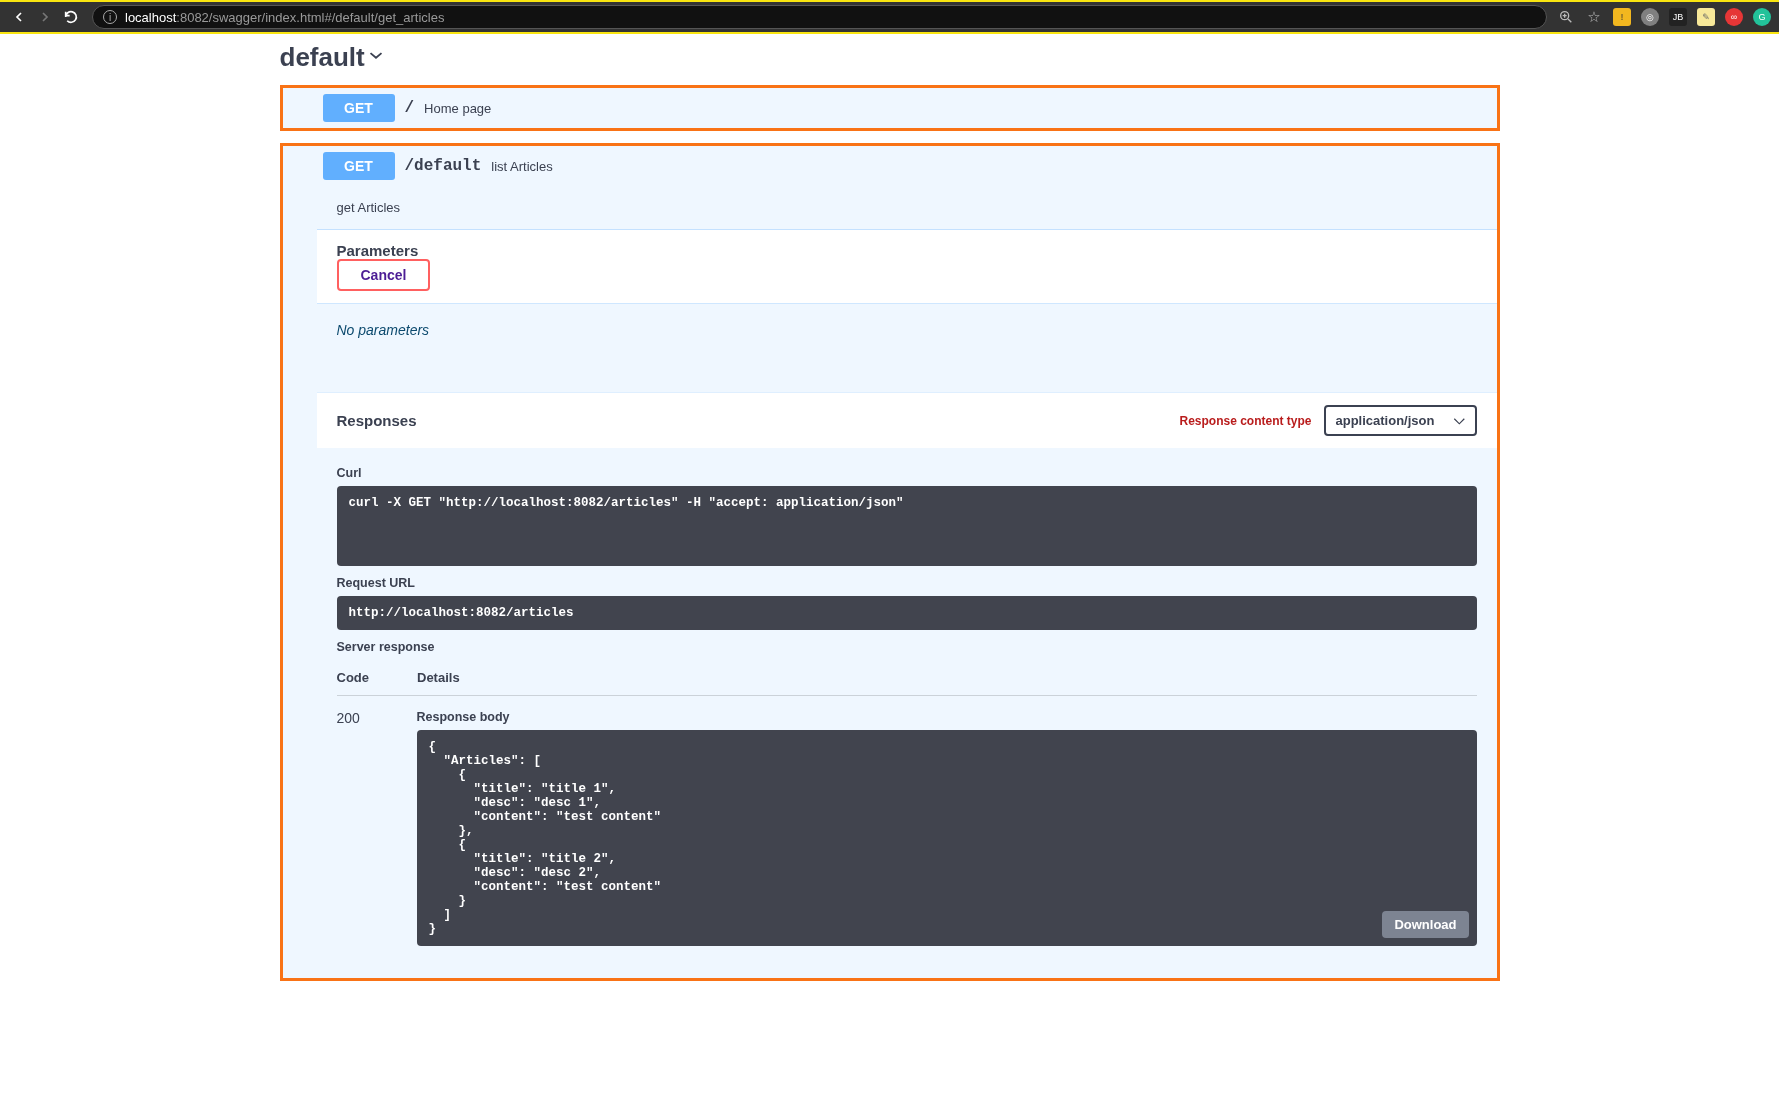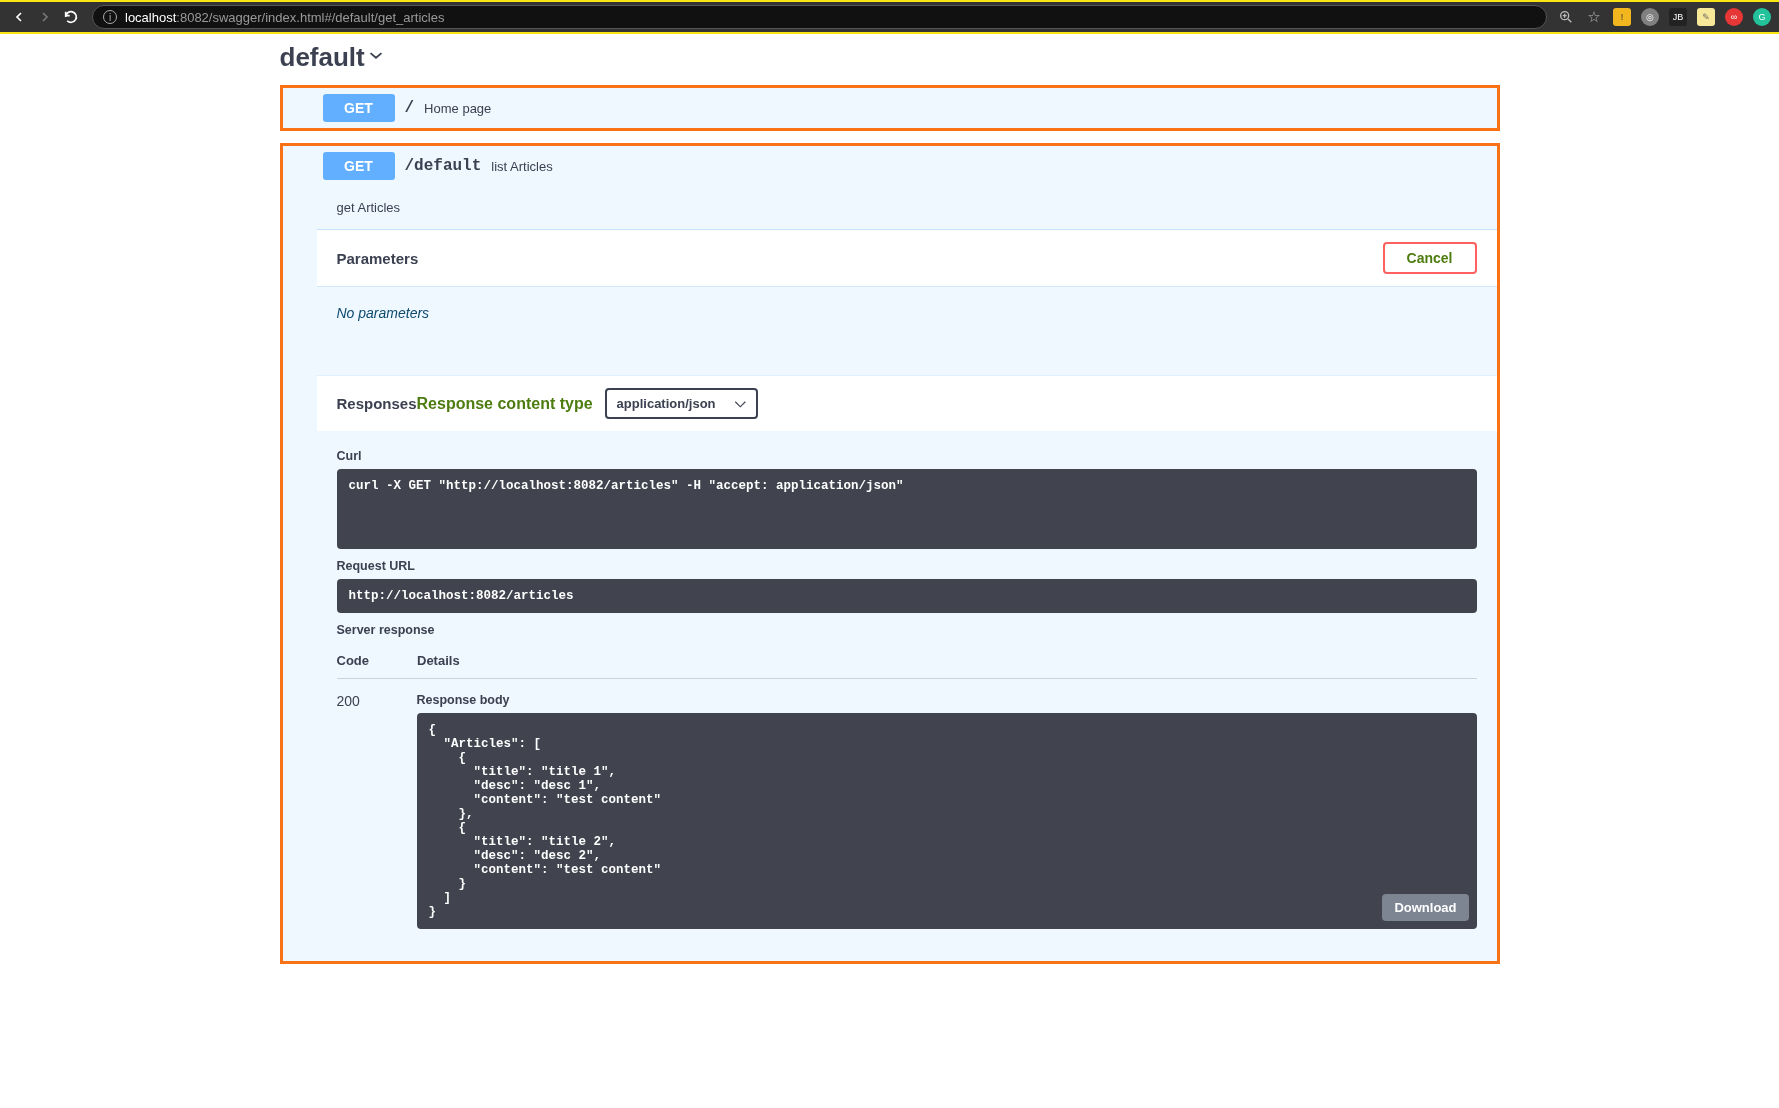--- a/index.html
+++ b/index.html
@@ -152,34 +152,35 @@
     
     .op-expanded .op-description-block {
       padding: 14px 20px;
       font-size: 13px;
       border-bottom: 1px solid rgba(97,175,254,0.3);
     }
     
     .op-section-header {
       display: flex;
       justify-content: space-between;
-      align-items: center;
+      align-items: flex-start;
       padding: 12px 20px;
       background: #fff;
       border-bottom: 1px solid rgba(97,175,254,0.3);
+      flex-direction: column;
     }
     .op-section-title {
       font-weight: 700;
       font-size: 15px;
       color: #3b4151;
     }
     
     .cancel-btn {
       border: 2px solid #ff6060;
-      color: #4d7c0f;
+      color: #4c1d95;
       background: transparent;
       font-weight: 700;
       padding: 6px 22px;
       border-radius: 4px;
       cursor: pointer;
       font-size: 14px;
     }
     
     .params-body {
       padding: 18px 20px 24px;
@@ -215,34 +216,35 @@
       border: 1px solid #3b4151;
       font-weight: 700;
       padding: 8px 0;
       font-size: 14px;
       cursor: pointer;
       border-radius: 0 4px 4px 0;
     }
     
     .responses-header {
       display: flex;
+      justify-content: space-between;
       align-items: center;
       padding: 12px 20px;
       background: #fff;
       border-top: 1px solid rgba(97,175,254,0.2);
     }
     .content-type-wrap {
       display: flex;
       align-items: center;
       gap: 12px;
     }
     .content-type-label {
-      font-size: 16px;
-      font-weight: 700;
-      color: #4d7c0f;
+      font-size: 12px;
+      font-weight: 700;
+      color: #b91c1c;
     }
     .content-type-select {
       border: 2px solid #3b4151;
       border-radius: 4px;
       padding: 6px 40px 6px 10px;
       font-weight: 700;
       font-size: 13px;
       background: #fff;
       color: #3b4151;
       appearance: none;

